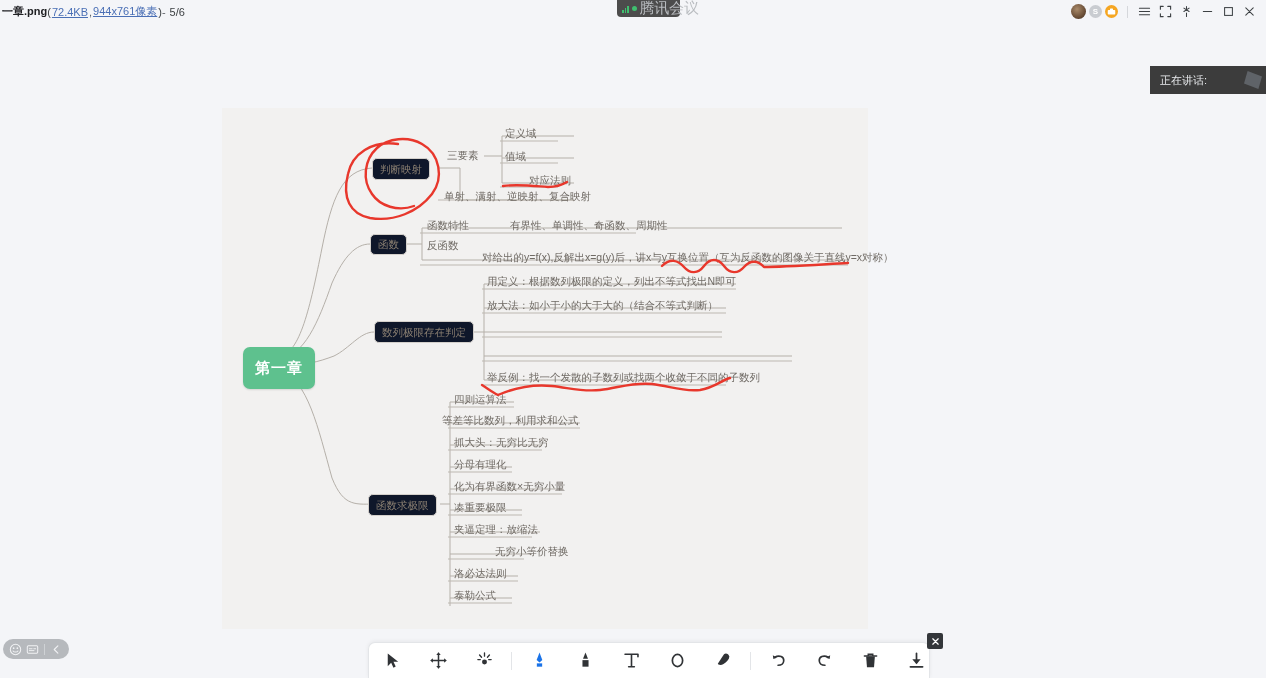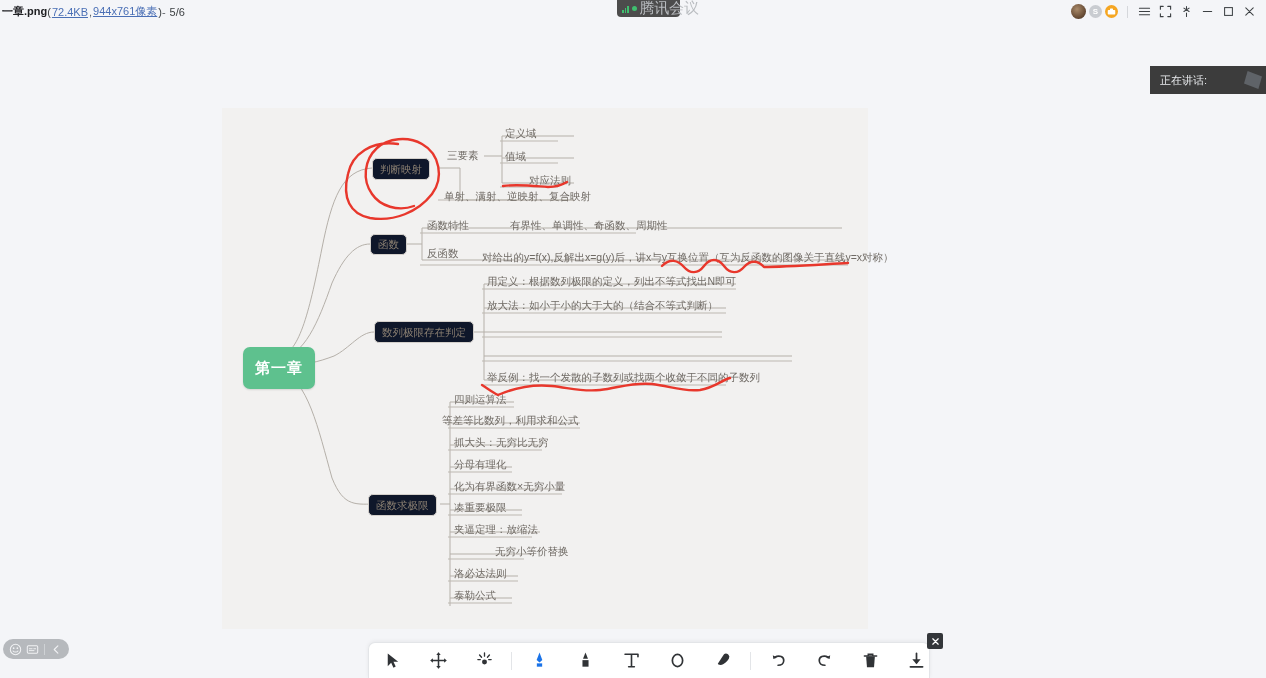--- a/index.html
+++ b/index.html
@@ -313,21 +313,21 @@
     <div class="node" style="left:150px; top:50px; height:22px;">判断映射</div>
     <div class="leaf" style="left:225px; top:42px;">三要素</div>
     <div class="leaf" style="left:283px; top:20px;">定义域</div>
     <div class="leaf" style="left:283px; top:43px;">值域</div>
     <div class="leaf" style="left:283px; top:67px;margin-left:24px;">对应法则</div>
     <div class="leaf" style="left:222px; top:83px;">单射、满射、逆映射、复合映射</div>
 
     <div class="node" style="left:148px; top:126px; height:21px;">函数</div>
     <div class="leaf" style="left:205px; top:112px;">函数特性</div>
     <div class="leaf" style="left:288px; top:112px;">有界性、单调性、奇函数、周期性</div>
-    <div class="leaf" style="left:205px; top:140px;">反函数</div>
+    <div class="leaf" style="left:205px; top:132px;">反函数</div>
     <div class="leaf" style="left:260px; top:144px;">对给出的y=f(x),反解出x=g(y)后，讲x与y互换位置（互为反函数的图像关于直线y=x对称）</div>
 
     <div class="node" style="left:152px; top:213px; height:22px;">数列极限存在判定</div>
     <div class="leaf" style="left:265px; top:168px;">用定义：根据数列极限的定义，列出不等式找出N即可</div>
     <div class="leaf" style="left:265px; top:192px;">放大法：如小于小的大于大的（结合不等式判断）</div>
     <div class="leaf" style="left:265px; top:264px;">举反例：找一个发散的子数列或找两个收敛于不同的子数列</div>
 
     <div class="node" style="left:146px; top:386px; height:22px;">函数求极限</div>
     <div class="leaf" style="left:232px; top:286px;">四则运算法</div>
     <div class="leaf" style="left:220px; top:307px;">等差等比数列，利用求和公式</div>

